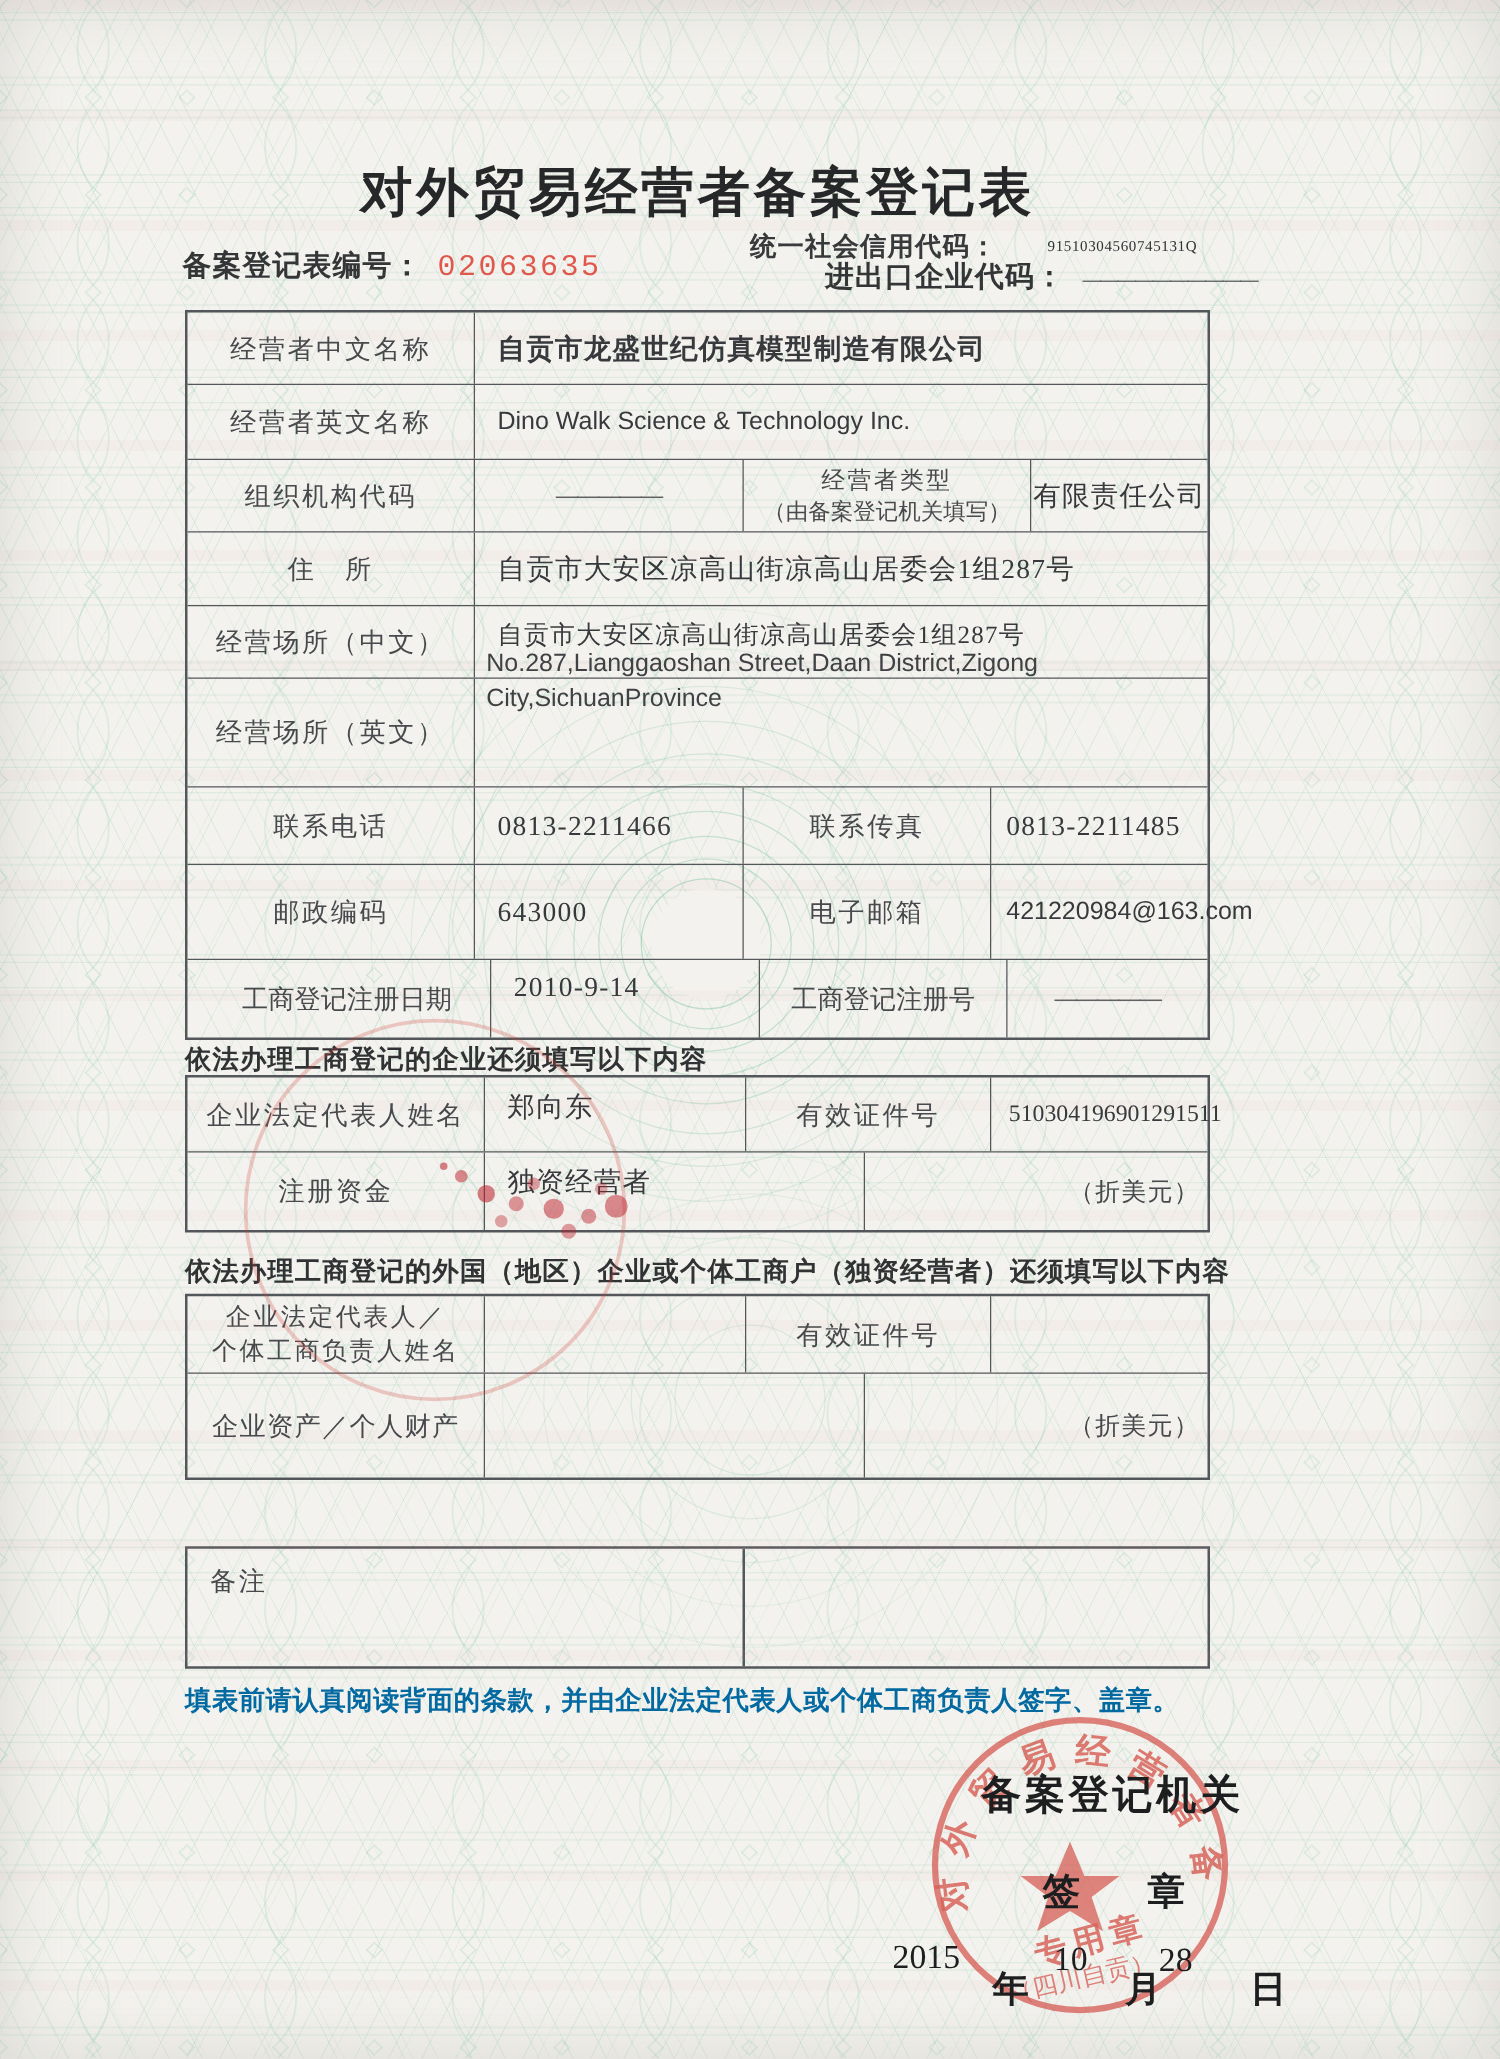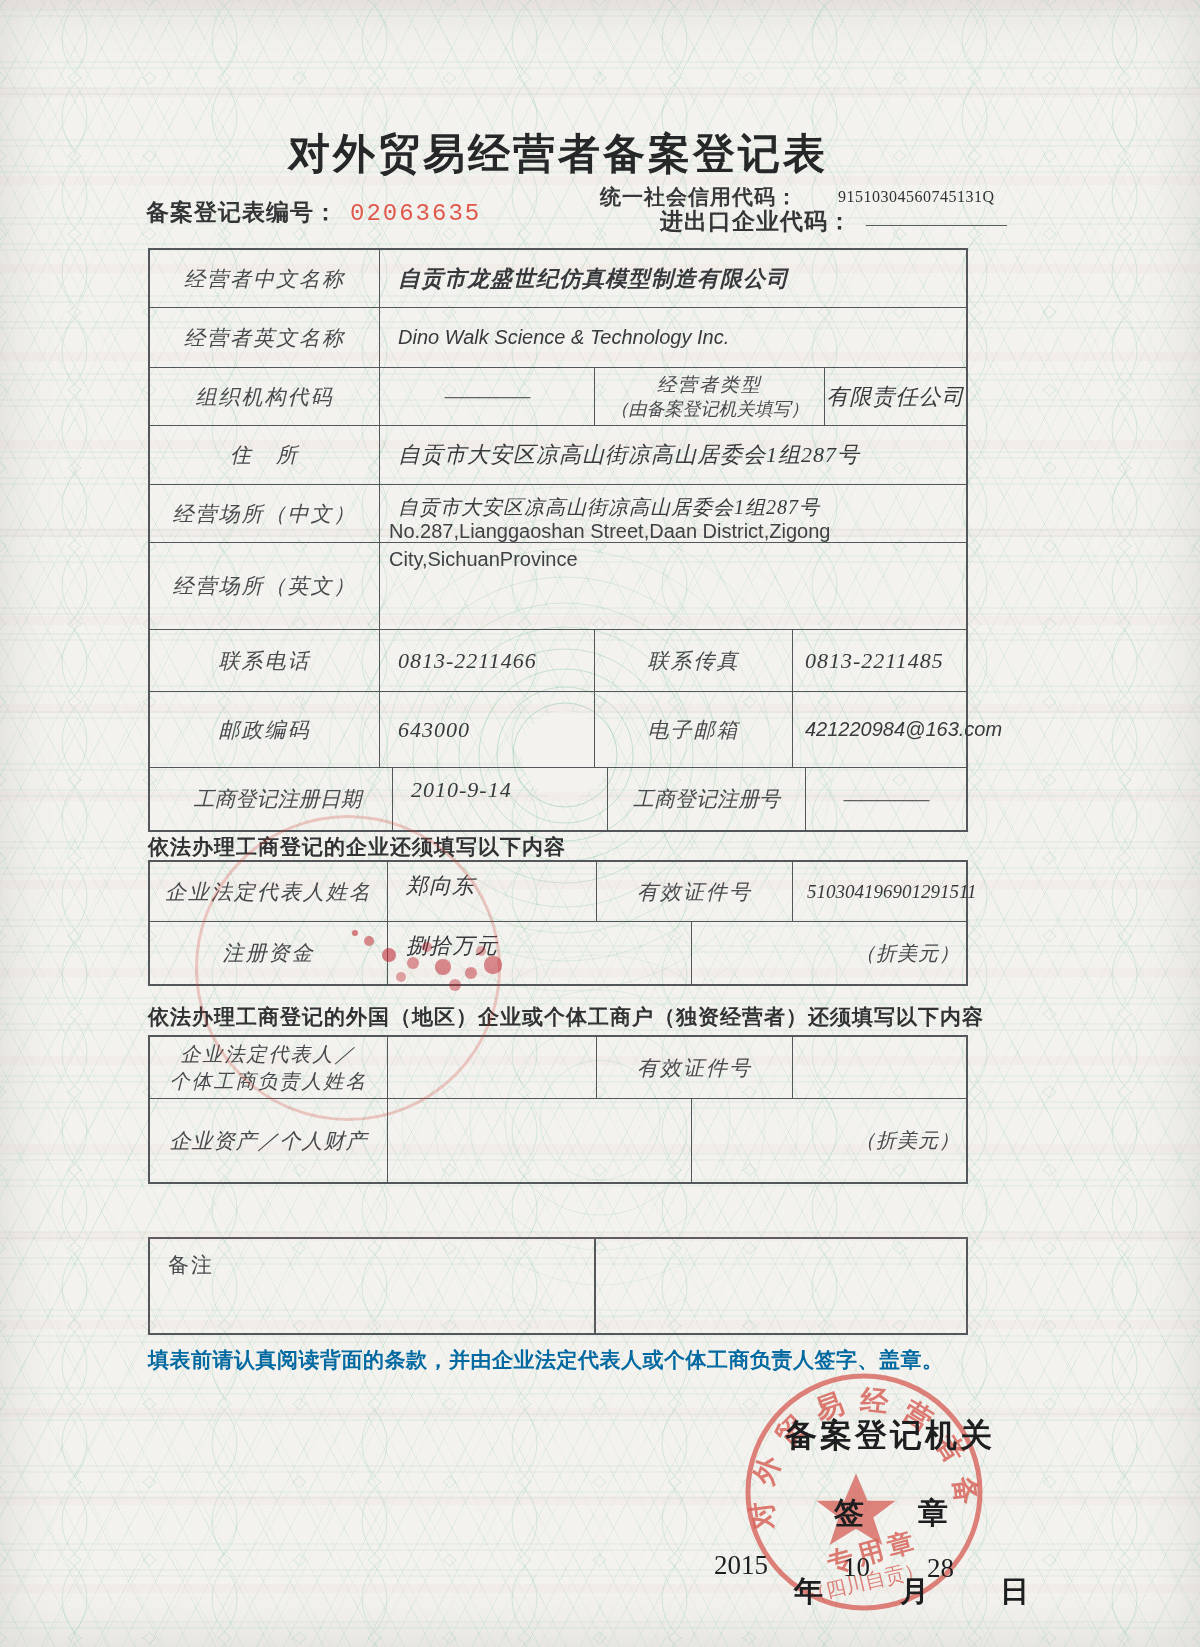--- a/index.html
+++ b/index.html
@@ -24,31 +24,31 @@
     content:"";position:absolute;inset:0;z-index:1;pointer-events:none;
     background:repeating-linear-gradient(180deg, rgba(224,168,178,.07) 0 9px, transparent 9px 88px);
   }
   .bg-svg{position:absolute;left:0;top:0;z-index:0;pointer-events:none;}
   .layer{position:absolute;z-index:2;}
 
   .doc-title{left:148px;top:126px;width:820px;text-align:center;
     font-size:42px;font-weight:700;letter-spacing:3px;color:#262728;}
   .credit-line{left:600px;top:183px;display:flex;align-items:center;}
   .credit-label{font-size:21px;font-weight:600;color:#37393b;letter-spacing:1px;}
-  .credit-value{font-size:16px;margin-left:40px;color:#2f3133;
+  .credit-value{font-size:12px;margin-left:40px;color:#2f3133;
     font-family:"Liberation Serif","DejaVu Serif",serif;letter-spacing:.5px;}
   .formno-line{left:146px;top:197px;display:flex;align-items:baseline;justify-content:flex-end;}
   .formno-label{font-size:23px;font-weight:600;color:#333537;letter-spacing:1px;}
   .formno-value{font-size:24px;margin-left:12px;color:#e0584c;
     font-family:"Liberation Mono","DejaVu Sans Mono",monospace;letter-spacing:2px;}
   .ie-line{left:660px;top:206px;display:flex;align-items:baseline;}
   .ie-label{font-size:23px;font-weight:600;color:#333537;letter-spacing:1px;}
   .ie-value{font-size:15px;margin-left:14px;color:#5a5c5e;letter-spacing:-1px;}
 
-  .tbl{border:2.5px solid #53565a;box-sizing:border-box;background:transparent;font-style:italic;}
+  .tbl{border:2.5px solid #53565a;box-sizing:border-box;background:transparent;}
   .trow{display:flex;box-sizing:border-box;border-bottom:1.5px solid #54575a;}
   .trow:last-child{border-bottom:none;}
   .cell{box-sizing:border-box;border-right:1.5px solid #54575a;
     display:flex;align-items:center;justify-content:center;}
   .cell:last-child{border-right:none;}
   .lab{font-size:21px;color:#47494c;letter-spacing:2px;text-align:center;}
   .val{justify-content:flex-start;padding-left:18px;
     font-family:"Liberation Serif","DejaVu Serif",serif;
     font-size:22px;color:#37393c;letter-spacing:1px;}
   .val-sans{font-family:"Liberation Sans","DejaVu Sans",sans-serif;font-size:20px;letter-spacing:0;}
@@ -201,21 +201,21 @@
 
   <div class="layer tbl" style="left:148px;top:860px;width:820px;">
     <div class="trow" style="height:60px;">
       <div class="cell lab w238">企业法定代表人姓名</div>
       <div class="cell val w209 top-align">郑向东</div>
       <div class="cell lab w196">有效证件号</div>
       <div class="cell val grow" style="font-size:19px;padding-left:14px;letter-spacing:0;">510304196901291511</div>
     </div>
     <div class="trow" style="height:62px;">
       <div class="cell lab w238">注册资金</div>
-      <div class="cell val w304 top-align">捌拾万元</div>
+      <div class="cell val w304 top-align">独资经营者</div>
       <div class="cell note-cell grow">（折美元）</div>
     </div>
   </div>
 
   <div class="layer sec-header" style="top:1003px;">依法办理工商登记的外国（地区）企业或个体工商户（独资经营者）还须填写以下内容</div>
 
   <div class="layer tbl" style="left:148px;top:1035px;width:820px;">
     <div class="trow" style="height:62px;">
       <div class="cell lab stacked w238" style="font-size:20px;line-height:27px;">
         <span>企业法定代表人／</span>

